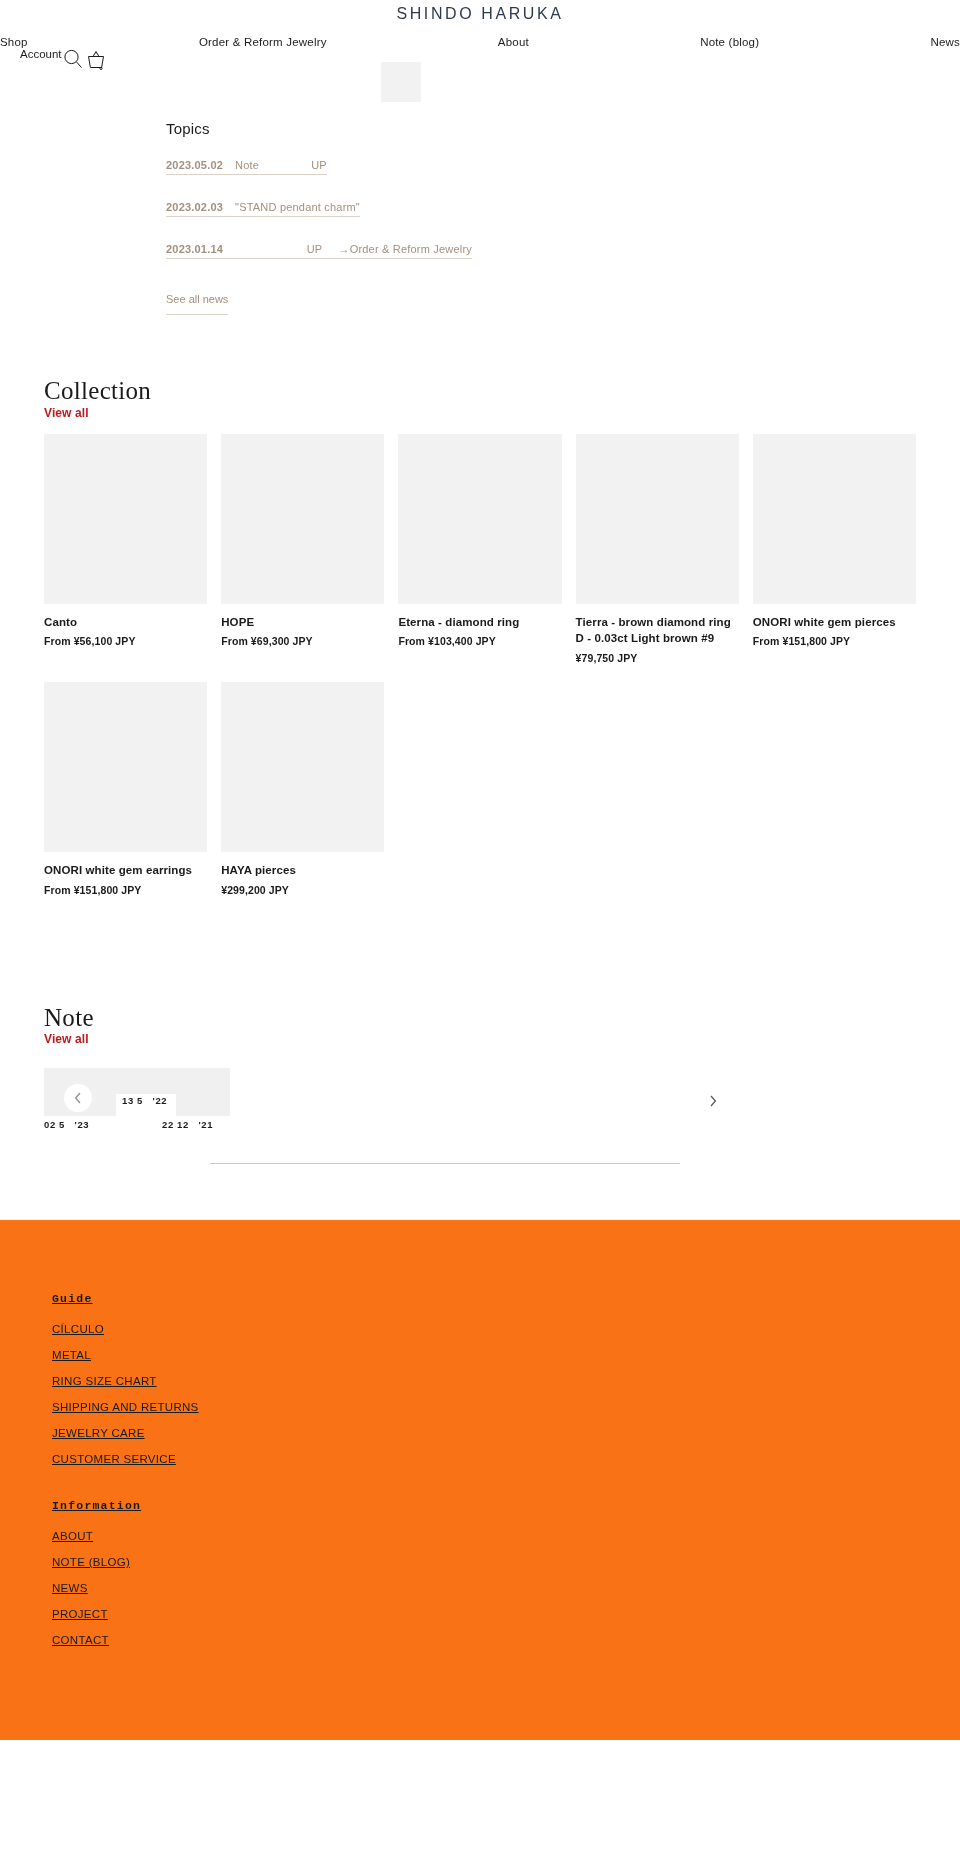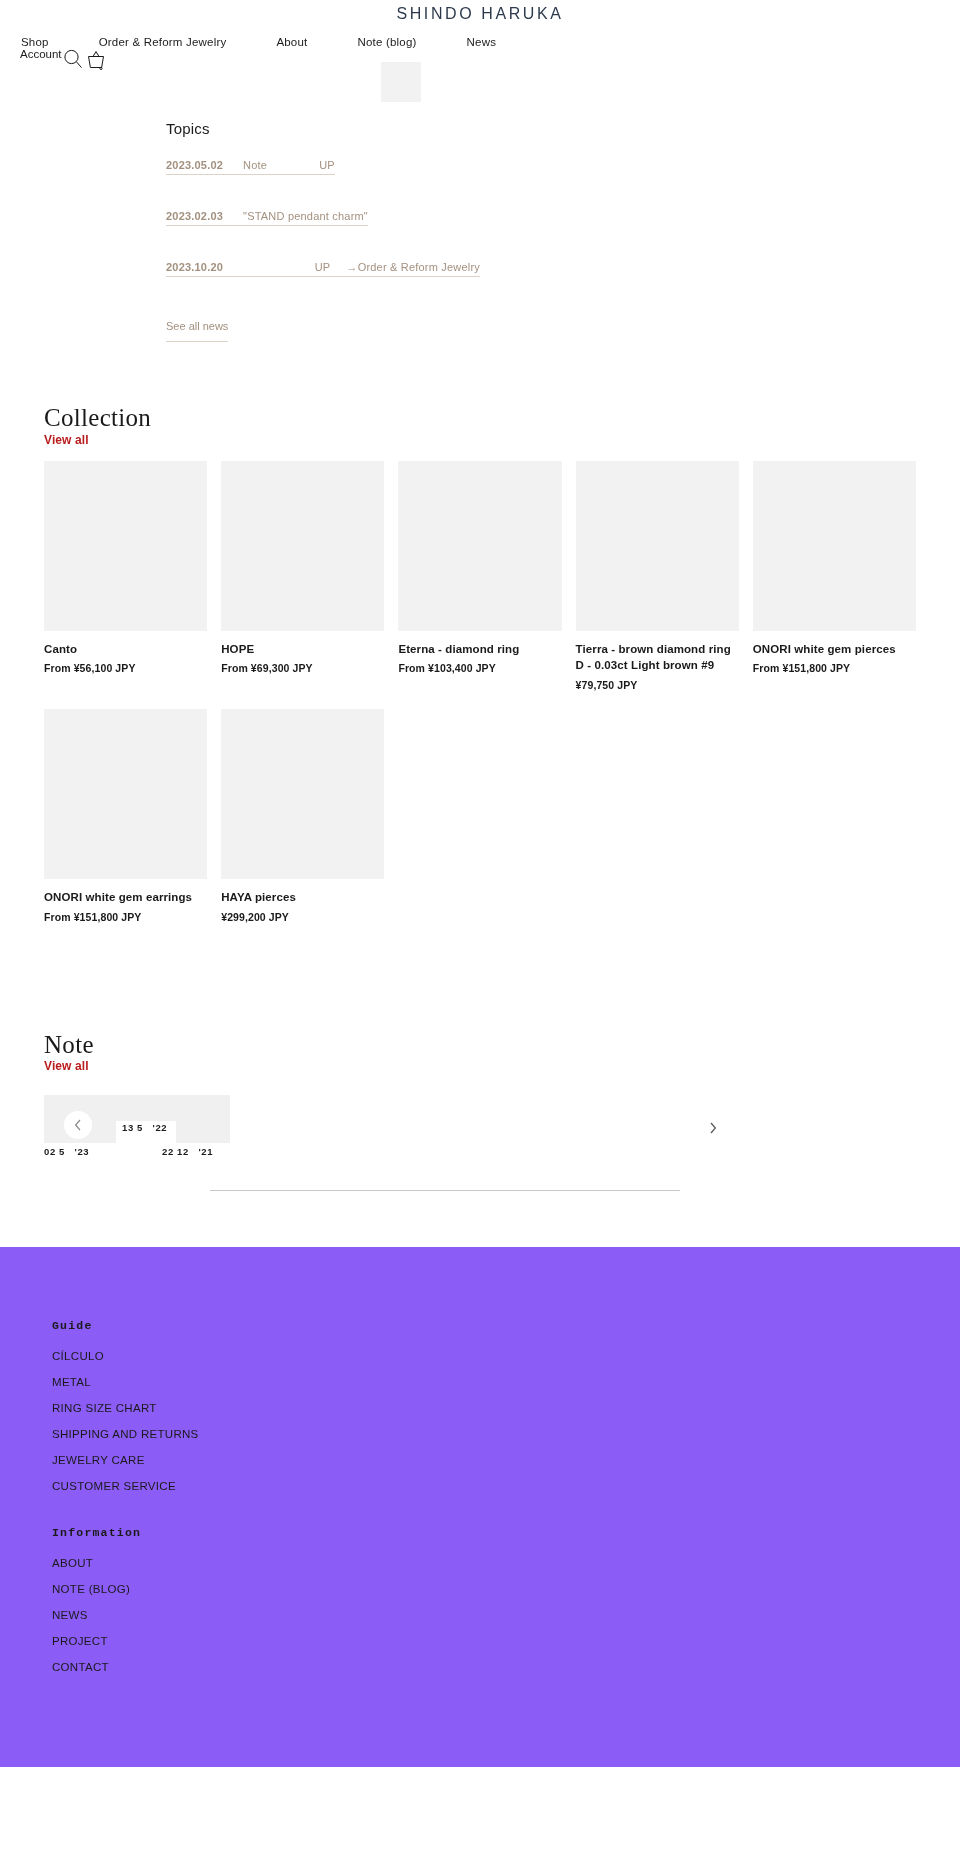--- a/index.html
+++ b/index.html
@@ -18,27 +18,26 @@
     text-align: center;
     padding-top: 5px;
     font-family: "Liberation Sans", sans-serif;
     font-size: 16px;
     letter-spacing: 2.6px;
     color: #2d3a4d;
     font-weight: 400;
   }
   .nav {
     display: flex;
-    justify-content: flex-start;
+    justify-content: space-between;
     gap: 50px;
     margin-top: 13px;
     font-size: 11.5px;
     color: #1c1c1c;
     letter-spacing: 0.2px;
-    padding-left: 21px;
   }
   .nav a { color: inherit; text-decoration: none; cursor: pointer; white-space: nowrap; }
   .util {
     position: absolute;
     left: 20px;
     top: 48px;
     display: flex;
     align-items: flex-start;
     gap: 0;
   }
@@ -51,27 +50,27 @@
     background: #f2f2f2;
   }
 
   
   .topics { padding-left: 166px; padding-top: 20px; }
   .topics-title { font-size: 15px; font-weight: 400; color: #1c1c1c; letter-spacing: .2px; }
   .topics-list { margin-top: 22px; }
   .topic-row {
     display: flex;
     align-items: flex-end;
-    gap: 20px;
+    gap: 12px;
     color: #a3907f;
     font-size: 11px;
     letter-spacing: .2px;
     border-bottom: 1px solid #ddd2c8;
     padding-bottom: 3px;
-    margin-bottom: 35px;
+    margin-bottom: 26px;
     width: max-content;
     min-width: 150px;
     cursor: pointer;
   }
   .topic-date { font-weight: 700; white-space: nowrap; }
   .topic-text { white-space: pre; }
   .see-all-news {
     display: inline-block;
     margin-top: 8px;
     font-size: 11px;
@@ -163,23 +162,24 @@
   .note-rule {
     margin: 22px 0 0 166px;
     width: 470px;
     height: 1px;
     background: #c9c9c9;
   }
 
   
   .footer {
     margin-top: 56px;
-    background: #8b5cf6;
+    background: #f97316;
     padding: 72px 44px 60px 52px;
     min-height: 505px;
+    text-decoration: underline;
   }
   .footer-group { margin-bottom: 34px; }
   .footer-heading {
     font-family: "Liberation Mono", monospace;
     font-size: 11.5px;
     font-weight: 700;
     letter-spacing: 1.2px;
     color: #1a1a1a;
     margin-bottom: 18px;
   }
@@ -233,21 +233,21 @@
   <div class="topics-list">
     <div class="topic-row">
       <span class="topic-date">2023.05.02</span>
       <span class="topic-text">Note                UP</span>
     </div>
     <div class="topic-row">
       <span class="topic-date">2023.02.03</span>
       <span class="topic-text">"STAND pendant charm"</span>
     </div>
     <div class="topic-row">
-      <span class="topic-date">2023.10.20</span>
+      <span class="topic-date">2023.01.14</span>
       <span class="topic-text">                      UP     →Order &amp; Reform Jewelry</span>
     </div>
   </div>
 
   <span class="see-all-news">See all news</span>
 </section>
 
 <section class="section" style="margin-top:62px;">
   <div class="sec-head">
     <div class="sec-title">Collection</div>

